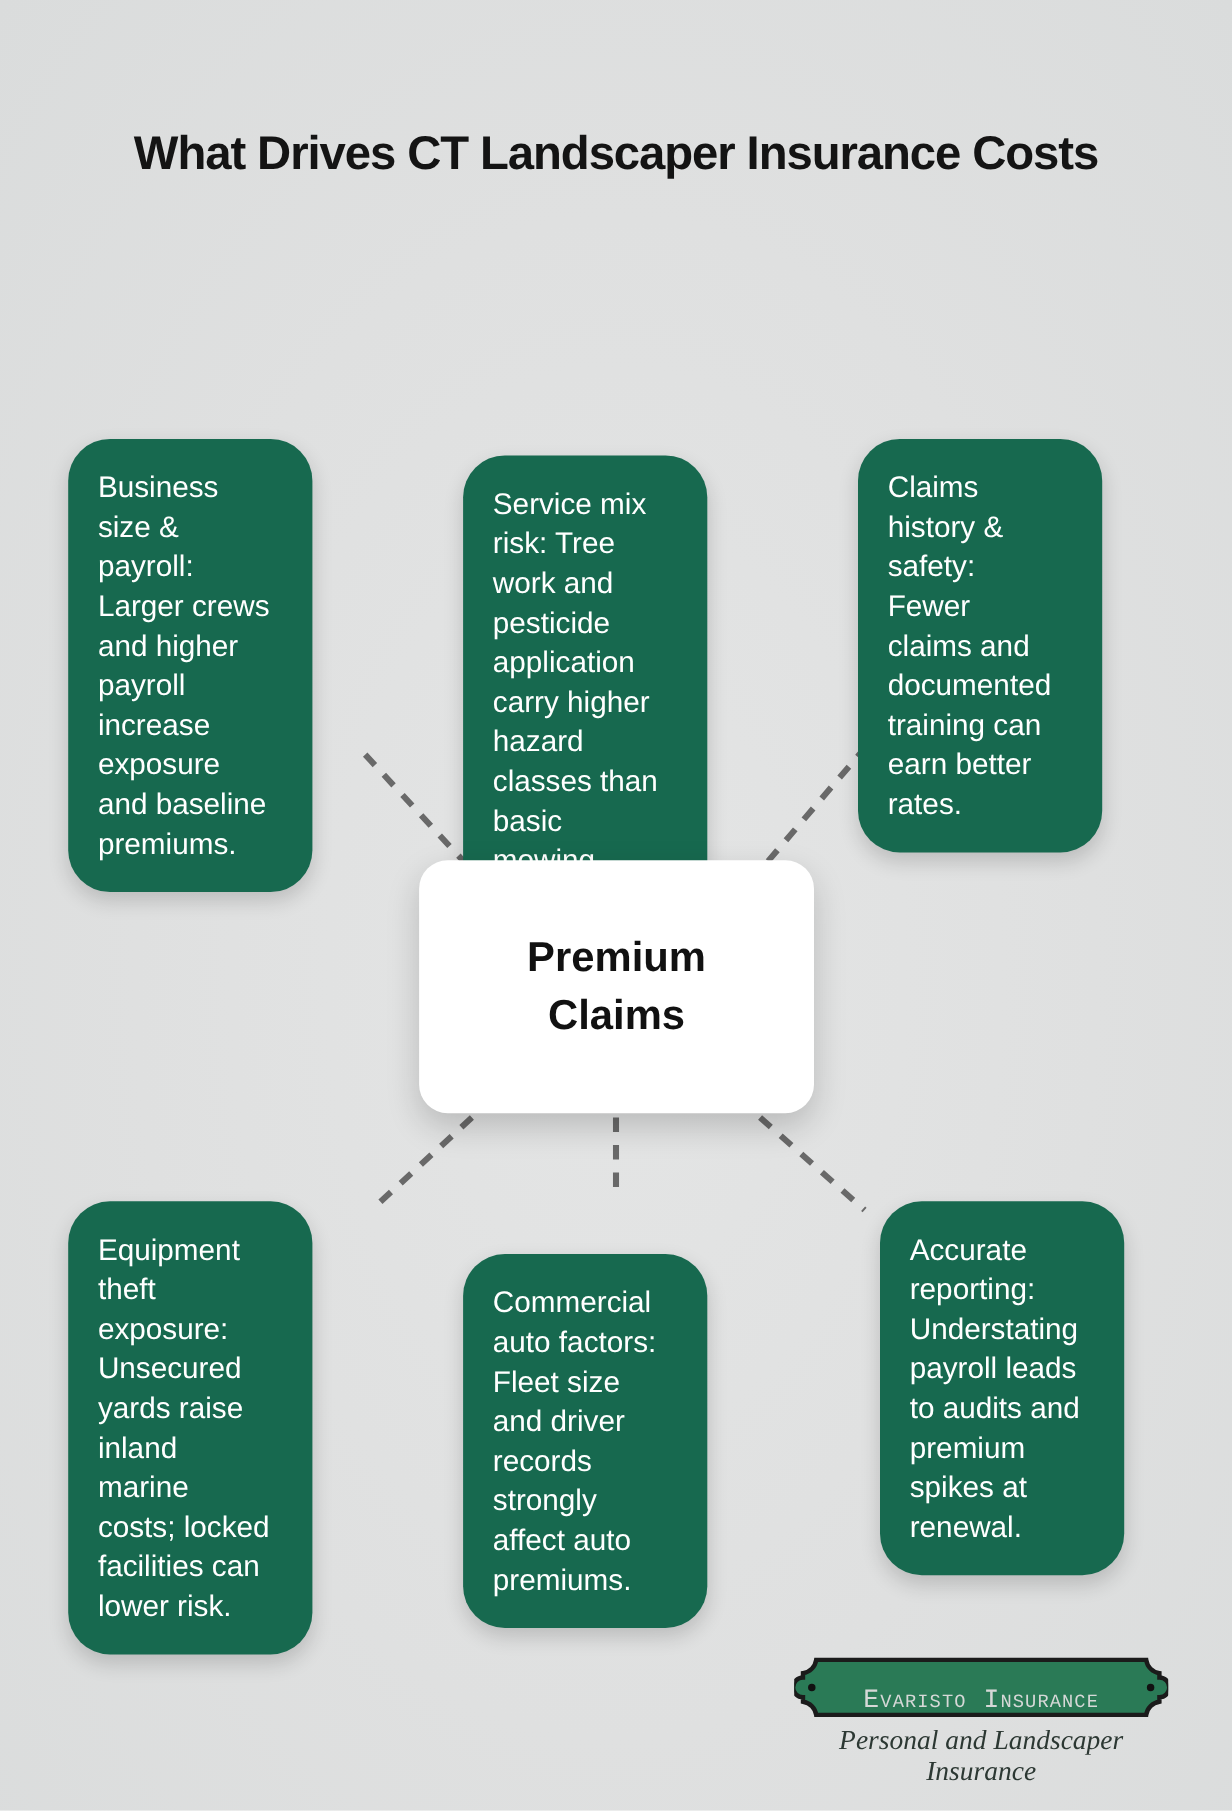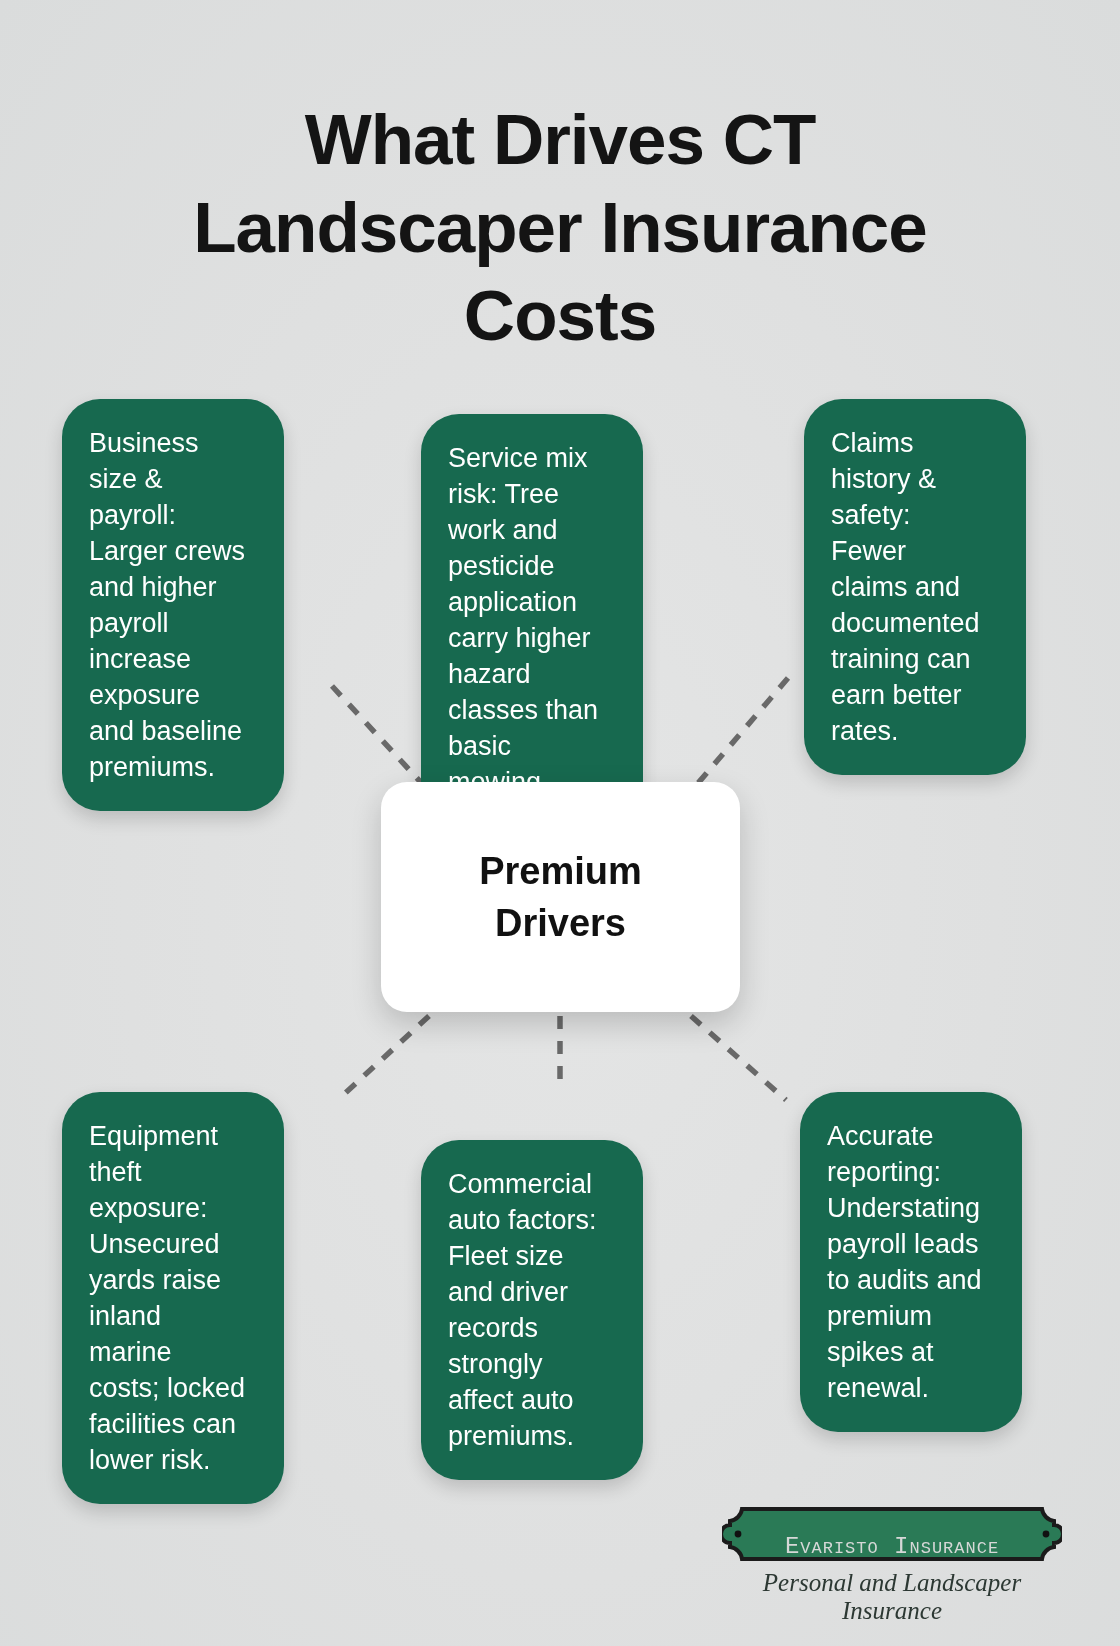--- a/index.html
+++ b/index.html
@@ -12,21 +12,21 @@
     position: relative;
     width: 1120px; height: 1646px;
     background: radial-gradient(ellipse at 50% 54%, #e4e5e5 0%, var(--background, #dfe0e0) 55%, #dadcdc 100%);
   }
   .page-title {
     position: absolute;
     top: 96px; left: 0;
     width: 1120px;
     margin: 0 auto;
     text-align: center;
-    font-size: 71px;
+    font-size: 43px;
     line-height: 88px;
     font-weight: bold;
     letter-spacing: -1px;
     color: var(--title-text, #141414);
   }
   .page-title .inner {
     display: inline-block;
     max-width: 900px;
   }
   .connectors {
@@ -46,21 +46,21 @@
     padding: 26px 36px 26px 27px;
     background: var(--box-green, #17694F);
     border-radius: 38px;
     color: var(--box-text, #ffffff);
     font-size: 27px;
     line-height: 36px;
     box-shadow: 0 8px 18px rgba(0,0,0,0.16);
   }
   .factor-1 { left: 62px;  top: 399px; }
   .factor-2 { left: 421px; top: 414px; }
-  .factor-3 { left: 780px; top: 399px; margin-left: 24px; }
+  .factor-3 { left: 780px; top: 399px; }
   .factor-4 { left: 62px;  top: 1092px; }
   .factor-5 { left: 421px; top: 1140px; }
   .factor-6 { left: 800px; top: 1092px; }
   .hub-box {
     position: absolute;
     left: 381px; top: 782px;
     width: 359px; height: 230px;
     background: var(--center-box, #ffffff);
     border-radius: 26px;
     box-shadow: 0 12px 30px rgba(0,0,0,0.18);
@@ -139,21 +139,21 @@
     <span>Equipment theft exposure: Unsecured yards raise inland marine costs; locked facilities can lower risk.</span>
   </div>
   <div class="factor-box factor-5">
     <span>Commercial auto factors: Fleet size and driver records strongly affect auto premiums.</span>
   </div>
   <div class="factor-box factor-6">
     <span>Accurate reporting: Understating payroll leads to audits and premium spikes at renewal.</span>
   </div>
 
   <div class="hub-box">
-    <div class="hub-label">Premium Drivers</div>
+    <div class="hub-label">Premium Claims</div>
   </div>
 
   <div class="brand">
     <div class="plaque-wrap">
       <svg class="plaque-svg" width="340" height="56" viewBox="0 0 340 56">
         <path d="M 20 3
                  L 320 3
                  A 14 14 0 0 0 332 15
                  L 332 19
                  A 9 9 0 0 1 332 37

